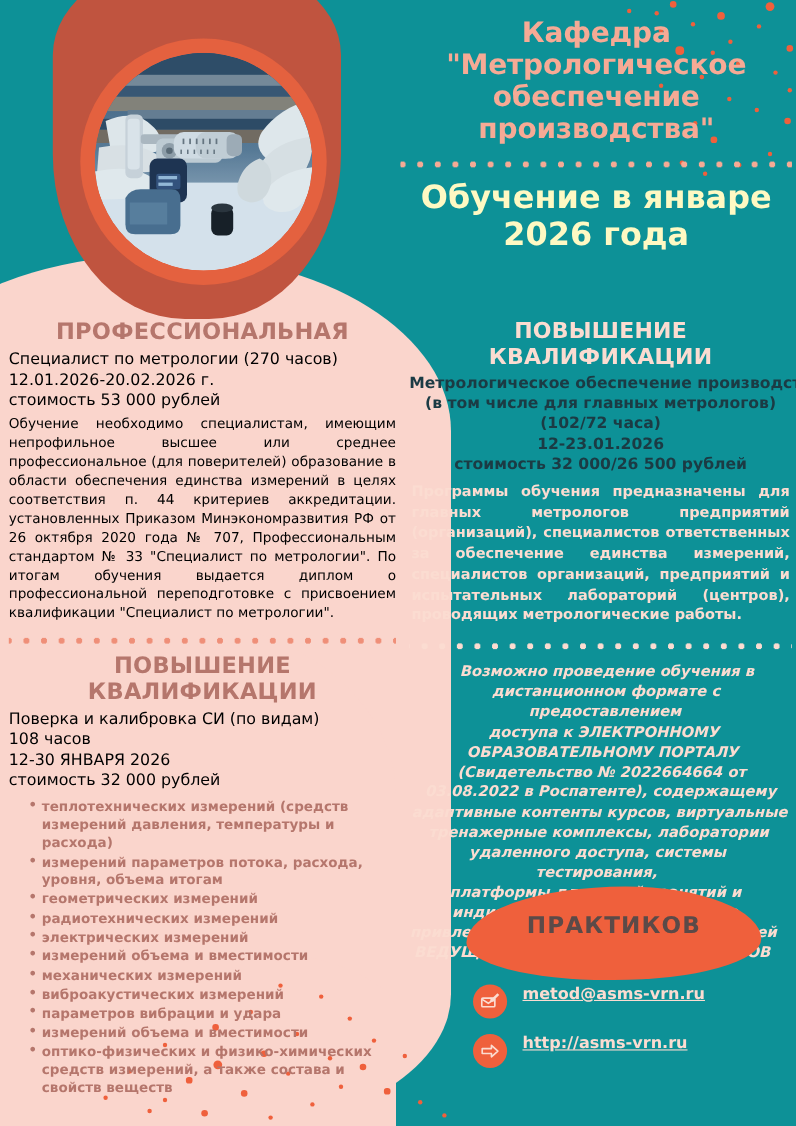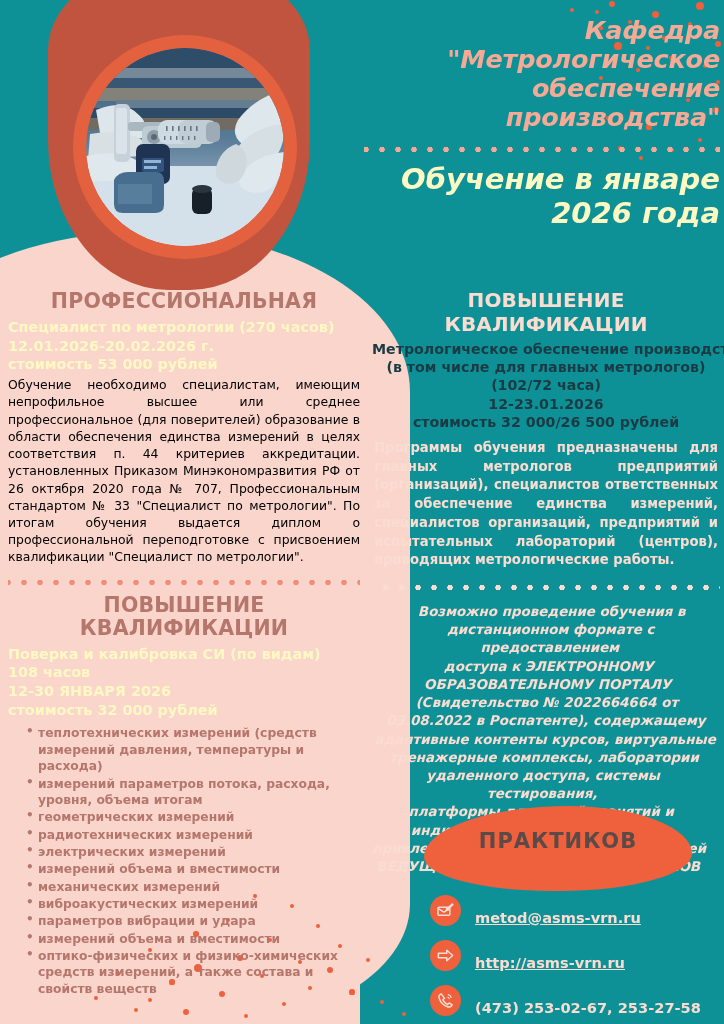--- a/index.html
+++ b/index.html
@@ -85,23 +85,22 @@
 
   
   .confetti { position: absolute; border-radius: 50%; background: #ef603c; z-index: 6; }
 
   
   .header {
     position: absolute;
     left: 364px;
     top: 16px;
     width: 356px;
-    text-align: right;
+    text-align: center;
     z-index: 7;
-    font-style: italic;
   }
   .header h1 {
     color: #f6aa95;
     font-size: 25.5px;
     font-weight: bold;
     line-height: 1.14;
     letter-spacing: -0.2px;
   }
   .dotted-sep {
     height: 7px;
@@ -183,21 +182,21 @@
     top: 829px;
     width: 268px;
     text-align: center;
     color: #5b4a48;
     font-size: 21px;
     font-weight: bold;
     letter-spacing: 1px;
     z-index: 8;
   }
   .contact-rows { position: absolute; left: 430px; top: 895px; width: 290px; z-index: 8; }
-  .contact-row { display: flex; align-items: flex-end; margin-bottom: 14px; }
+  .contact-row { display: flex; align-items: flex-start; margin-bottom: 14px; }
   .c-icon {
     width: 31px; height: 31px; border-radius: 50%;
     background: #ef603c; flex: 0 0 31px;
     display: flex; align-items: center; justify-content: center;
     margin-right: 14px;
   }
   .c-icon svg { display: block; }
   .c-text { color: #fbdcd1; font-size: 14.6px; font-weight: bold; }
   .c-text.link { text-decoration: underline; }
 
@@ -205,23 +204,23 @@
   .left-col { position: absolute; left: 8px; top: 290px; width: 352px; z-index: 7; }
   .lc-title {
     color: #b5766c;
     font-size: 20.5px;
     font-weight: bold;
     text-align: center;
     line-height: 1.12;
     letter-spacing: 0.2px;
   }
   .lc-head {
-    color: #fef9c3;
+    color: #000000;
     font-size: 14.4px;
-    font-weight: bold;
+    font-weight: normal;
     line-height: 1.3;
     margin-top: 5px;
   }
   .lc-body {
     color: #000000;
     font-size: 12.4px;
     font-weight: normal;
     line-height: 1.39;
     text-align: justify;
     text-align-last: left;
@@ -420,30 +419,20 @@
 
     <div class="contact-row">
       <span class="c-icon">
         <svg width="19" height="19" viewBox="0 0 24 24" fill="none" stroke="#fbdcd1" stroke-width="1.9" stroke-linejoin="round">
           <path d="M3 9.2 H13.6 V5.4 L21 12 L13.6 18.6 V14.8 H3 Z"></path>
         </svg>
       </span>
       <span class="c-text link">http://asms-vrn.ru</span>
     </div>
 
-    <div class="contact-row">
-      <span class="c-icon">
-        <svg width="19" height="19" viewBox="0 0 24 24" fill="none" stroke="#fbdcd1" stroke-width="1.9" stroke-linecap="round">
-          <path d="M6.5 3.6 C4.4 4.6 3.2 7 4.1 9.6 c1.6 4.6 5.7 8.7 10.3 10.3 2.6 .9 5-.3 6-2.4 l-3.6-2.4 -2.2 2 c-2.5-1.3-4.6-3.4-5.9-5.9 l2-2.2 z"></path>
-          <path d="M15.5 4.6 a5 5 0 0 1 3.6 3.6" stroke-width="1.5"></path>
-          <path d="M15 8 a2.4 2.4 0 0 1 1.6 1.6" stroke-width="1.4"></path>
-        </svg>
-      </span>
-      <span class="c-text">(473) 253-02-67, 253-27-58</span>
-    </div>
   </div>
 
 <div class="confetti" style="left: 696px; top: 2px; width: 8px; height: 8px;"></div>
     <div class="confetti" style="left: 651.5px; top: 10.5px; width: 7px; height: 7px;"></div>
     <div class="confetti" style="left: 609px; top: 1px; width: 6px; height: 6px;"></div>
     <div class="confetti" style="left: 595px; top: 10px; width: 4px; height: 4px;"></div>
     <div class="confetti" style="left: 569.6px; top: 7.6px; width: 4.8px; height: 4.8px;"></div>
     <div class="confetti" style="left: 687.8px; top: 21.8px; width: 4.4px; height: 4.4px;"></div>
     <div class="confetti" style="left: 715px; top: 41px; width: 6px; height: 6px;"></div>
     <div class="confetti" style="left: 662px; top: 36px; width: 4px; height: 4px;"></div>

